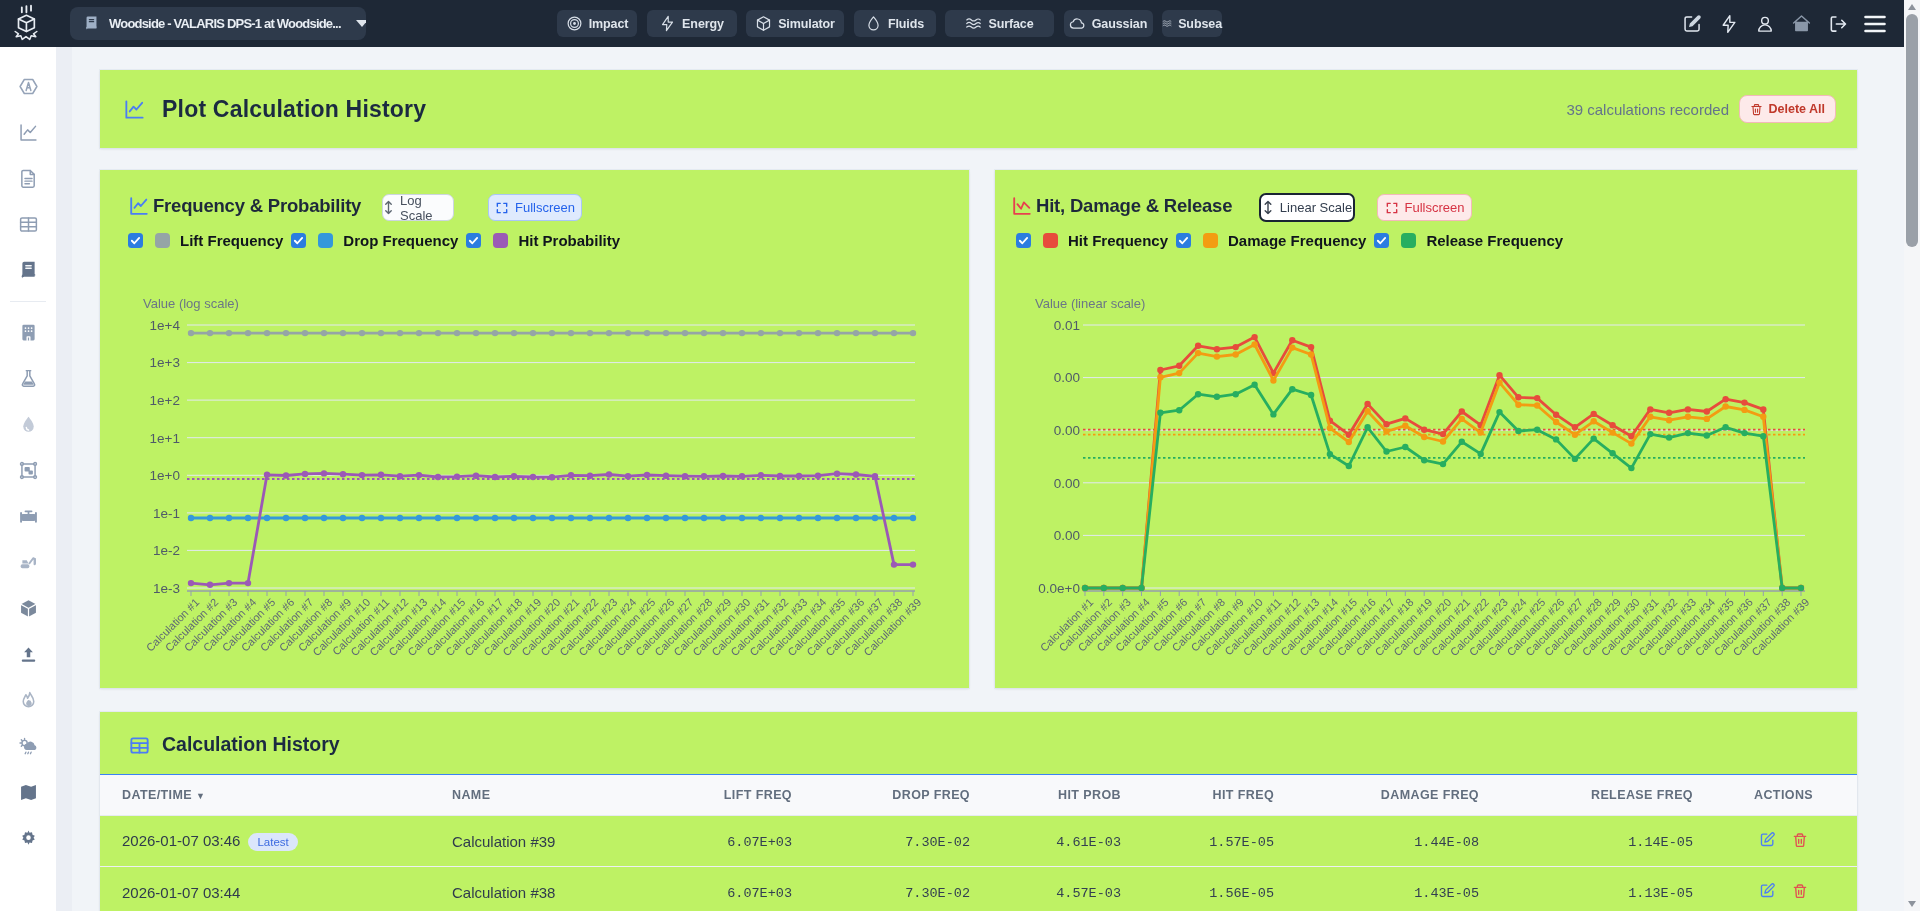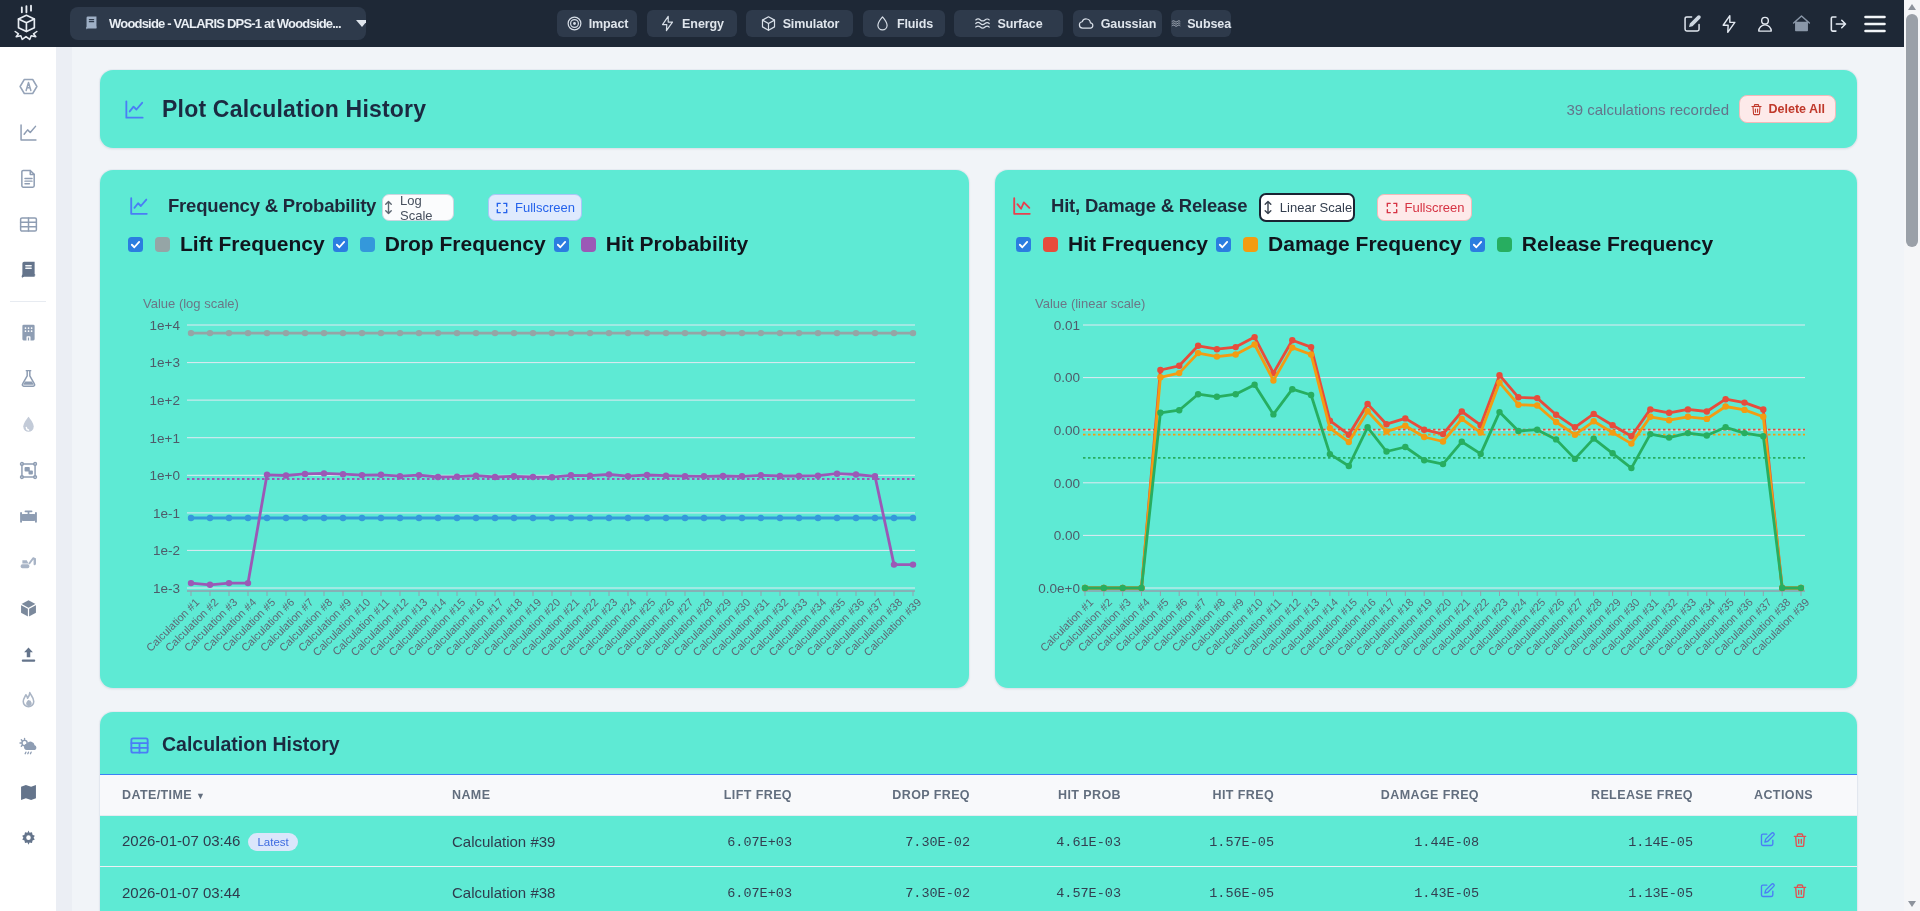--- a/index.html
+++ b/index.html
@@ -17,37 +17,37 @@
 .sidebar { position:fixed; left:0; top:47px; width:56px; bottom:0; background:#ffffff; z-index:40; }
 .gutter { position:fixed; left:56px; top:47px; width:16px; bottom:0; background:#ebeef4; z-index:40; }
 .sic { height:46px; display:flex; align-items:center; justify-content:center; }
 .sic:first-child { margin-top:16px; }
 .sdiv { height:0; border-top:1px solid #e7ebf1; margin:8px 10px 7px 10px; }
 .scrollbar { position:fixed; right:0; top:0; width:16px; height:911px; background:#f5f6f8; z-index:60; }
 .thumb { position:absolute; left:2px; top:14px; width:12px; height:233px; background:#9aa0a8; border-radius:6px; }
 .sarr { position:absolute; left:4px; width:0; height:0; border-left:4px solid transparent; border-right:4px solid transparent; }
 .sarr.up { top:4px; border-bottom:6px solid #8d939c; }
 .sarr.dn { bottom:4px; border-top:6px solid #8d939c; }
-.card { position:absolute; background:#5eead4; border-radius:13px; box-shadow:0 0 0 1px rgba(221,228,237,.55), 0 1px 3px rgba(16,24,40,.07), 0 1px 2px rgba(16,24,40,.04); }
+.card { position:absolute; background:#bef264; border-radius:0; box-shadow:0 0 0 1px rgba(221,228,237,.55), 0 1px 3px rgba(16,24,40,.07), 0 1px 2px rgba(16,24,40,.04); }
 #headcard { left:100px; top:70px; width:1757px; height:78px; }
 #headcard .ttl { position:absolute; left:62px; top:26px; font-size:23px; font-weight:700; color:#1b2a41; letter-spacing:.2px; }
 #headcard .cnt { position:absolute; right:128px; top:31px; font-size:15px; color:#64748b; }
 .delall { position:absolute; right:21px; top:25px; height:28px; background:#fdeaea; border:1px solid #f3b9b9; border-radius:8px;
   color:#c0392b; font-size:12.5px; font-weight:700; display:flex; align-items:center; gap:5px; padding:0 10px; }
 #lcard { left:100px; top:170px; width:869px; height:518px; }
 #rcard { left:995px; top:170px; width:862px; height:518px; }
 .chead { position:absolute; left:28px; top:25px; display:flex; align-items:center; }
-.chead .ct { font-size:18.5px; font-weight:700; color:#1e293b; margin-left:18px; letter-spacing:-.2px; }
+.chead .ct { font-size:18.5px; font-weight:700; color:#1e293b; margin-left:3px; letter-spacing:-.2px; }
 .btn { position:absolute; top:24px; height:27px; border-radius:7px; display:flex; align-items:center; justify-content:center; gap:6px; font-size:13px; background:#fff; }
 .btn.gray { border:1px solid #ccd5e0; color:#47505e; background:#fbfcfd; }
 .btn.blue { border:1px solid #a9c6f7; color:#2563eb; background:#dfeafd; font-weight:400; }
 .btn.dark { border:2px solid #1a2433; color:#333e4e; top:23px; height:29px; }
 .btn.red  { border:1px solid #f3b9b9; color:#d63344; background:#fdeaea; }
 .legend { position:absolute; top:62px; display:flex; }
-.litem { display:flex; align-items:center; gap:10px; font-size:21px; font-weight:700; color:#10151d; }
+.litem { display:flex; align-items:center; gap:10px; font-size:15px; font-weight:700; color:#10151d; }
 .cb { width:15px; height:15px; background:#2b7de0; border-radius:3.5px; display:flex; align-items:center; justify-content:center; }
 .swatch { width:15px; height:15px; border-radius:4px; margin-left:2px; }
 #tcard { left:100px; top:712px; width:1757px; height:240px; }
 table.hist { position:absolute; left:0; top:62px; width:1757px; border-collapse:collapse; }
 table.hist th { background:#f8f9fb; border-top:1px solid #3b82f6; border-bottom:1px solid #e7ebf0; color:#626e7e;
   font-size:12.5px; font-weight:700; letter-spacing:.4px; padding:0; height:41px; }
 table.hist td { border-bottom:1px solid #edf0f4; height:51px; font-size:15px; color:#2f3b4d; padding:0; }
 .mono { font-family:"Liberation Mono",monospace; font-size:13.5px; color:#333f51; }
 .badge { display:inline-block; background:#dbe6fb; color:#3d6be0; font-size:11.5px; font-weight:400; border-radius:10px; padding:3px 9px; margin-left:8px; }
 .thL { text-align:left; } .thR { text-align:right; }
@@ -77,21 +77,21 @@
           <circle cx="12" cy="12" r="2" fill="currentColor" stroke="none"></circle>
         </svg>
         <span>Impact</span>
       </div>
       <div class="nbtn" style="width:90px">
         <svg width="17" height="17" viewBox="0 0 24 24" fill="none" stroke="#d8dfe8" stroke-width="1.7" stroke-linecap="round" stroke-linejoin="round" style="color:#d8dfe8">
           <path d="M13 2 L5 13.5 h6 L10.5 22 L19 10 h-6 Z"></path>
         </svg>
         <span>Energy</span>
       </div>
-      <div class="nbtn" style="width:107px">
+      <div class="nbtn" style="width:98px">
         <svg width="17" height="17" viewBox="0 0 24 24" fill="none" stroke="#d8dfe8" stroke-width="1.7" stroke-linecap="round" stroke-linejoin="round" style="color:#d8dfe8">
           <path d="M12 2.5 L20.5 7.25 v9.5 L12 21.5 L3.5 16.75 v-9.5 Z"></path>
           <path d="M3.5 7.25 L12 12 L20.5 7.25"></path>
           <path d="M12 12 V21.5"></path>
         </svg>
         <span>Simulator</span>
       </div>
       <div class="nbtn" style="width:82px">
         <svg width="17" height="17" viewBox="0 0 24 24" fill="none" stroke="#d8dfe8" stroke-width="1.7" stroke-linecap="round" stroke-linejoin="round" style="color:#d8dfe8">
           <path d="M12 2.7 C12 2.7 5.5 10.2 5.5 14.5 a6.5 6.5 0 0 0 13 0 C18.5 10.2 12 2.7 12 2.7 Z"></path>

